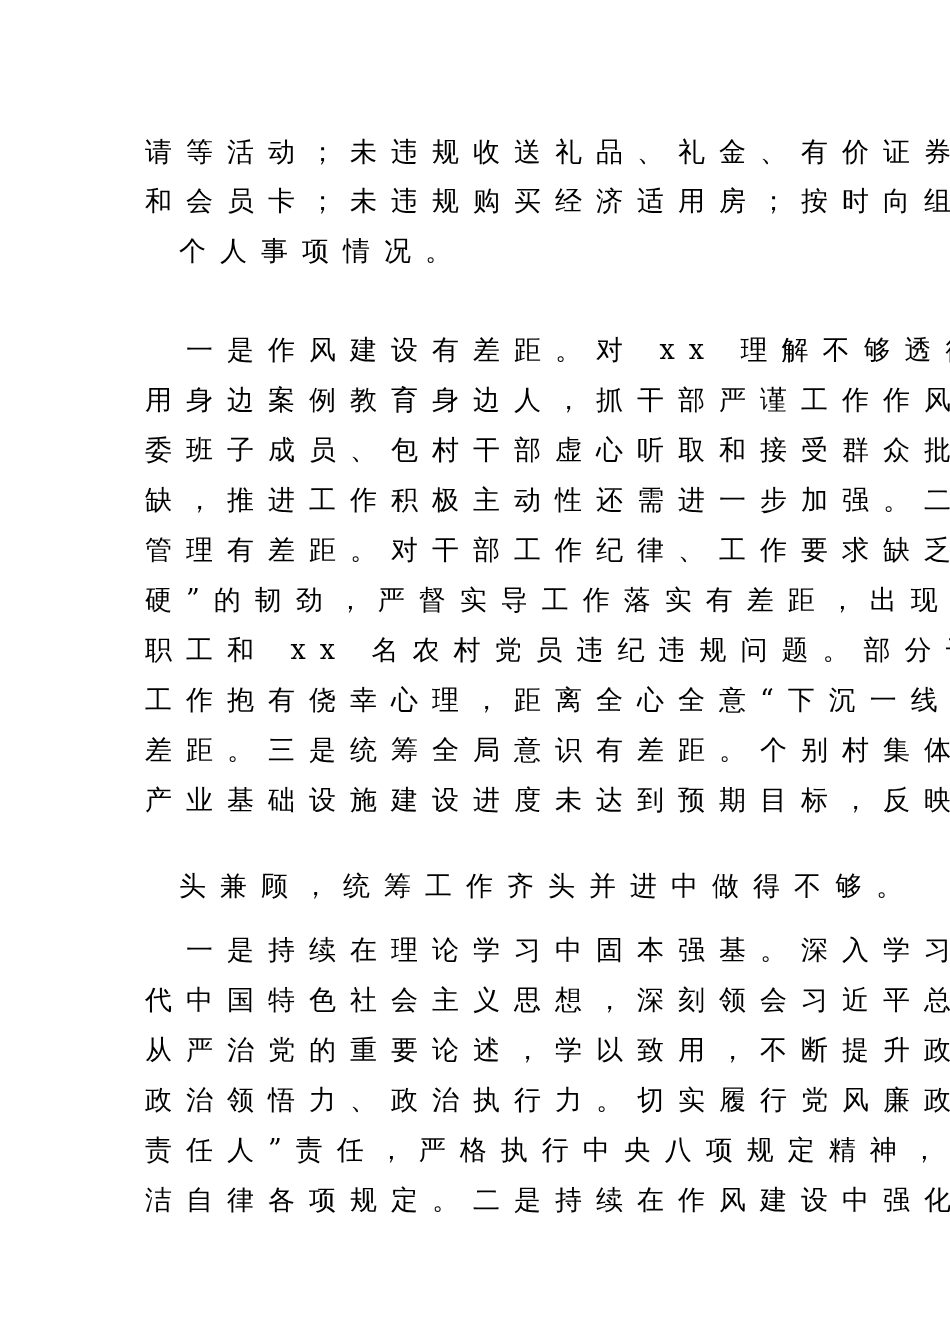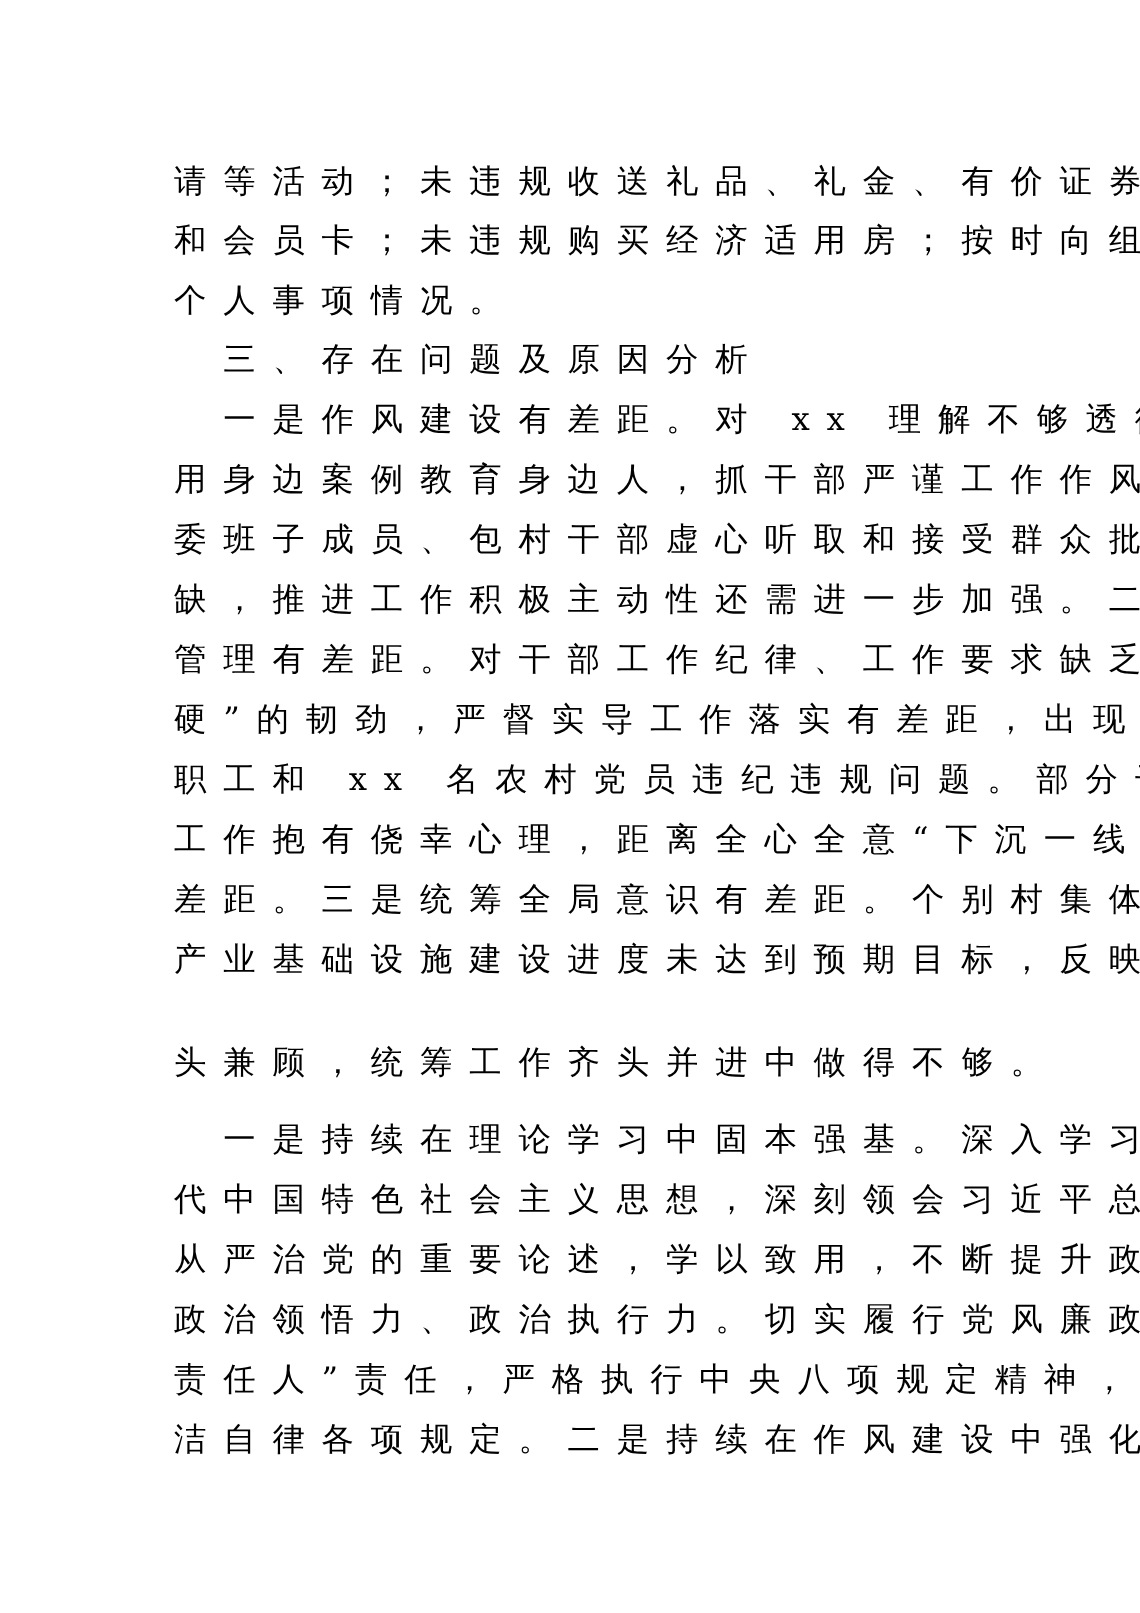--- a/index.html
+++ b/index.html
@@ -29,39 +29,39 @@
       height: 40px;
       font-size: 27px;
       line-height: 40px;
       white-space: nowrap;
       letter-spacing: 14px;
       text-align: justify;
       text-align-last: justify;
     }
     .line.short {
       text-align-last: left;
+      margin-left: 34px;
     }
     .line.indent {
       left: 186px;
       width: 621px;
     }
     .line.heading {
       left: 186px;
       width: 500px;
       text-align-last: left;
     }
   </style>
 </head>
 <body>
 
 <div class="page">
   <div class="line" style="top:132px;">请等活动；未违规收送礼品、礼金、有价证券、支付凭证</div>
   <div class="line" style="top:181px;">和会员卡；未违规购买经济适用房；按时向组织如实报告</div>
   <div class="line short" style="top:231px;">个人事项情况。</div>
-  <div class="line heading" style="top:280px;">三、存在问题及原因分析</div>
   <div class="line indent" style="top:330px;">一是作风建设有差距。对 xx 理解不够透彻，未充分利</div>
   <div class="line" style="top:380px;">用身边案例教育身边人，抓干部严谨工作作风还不够，党</div>
   <div class="line" style="top:430px;">委班子成员、包村干部虚心听取和接受群众批评意见有欠</div>
   <div class="line" style="top:480px;">缺，推进工作积极主动性还需进一步加强。二是干部督促</div>
   <div class="line" style="top:530px;">管理有差距。对干部工作纪律、工作要求缺乏“较真碰</div>
   <div class="line" style="top:580px;">硬”的韧劲，严督实导工作落实有差距，出现了 xx 名干部</div>
   <div class="line" style="top:630px;">职工和 xx 名农村党员违纪违规问题。部分干部对护林防火</div>
   <div class="line" style="top:680px;">工作抱有侥幸心理，距离全心全意“下沉一线”还有一定</div>
   <div class="line" style="top:730px;">差距。三是统筹全局意识有差距。个别村集体经济发展、</div>
   <div class="line" style="top:780px;">产业基础设施建设进度未达到预期目标，反映出自身在多</div>

